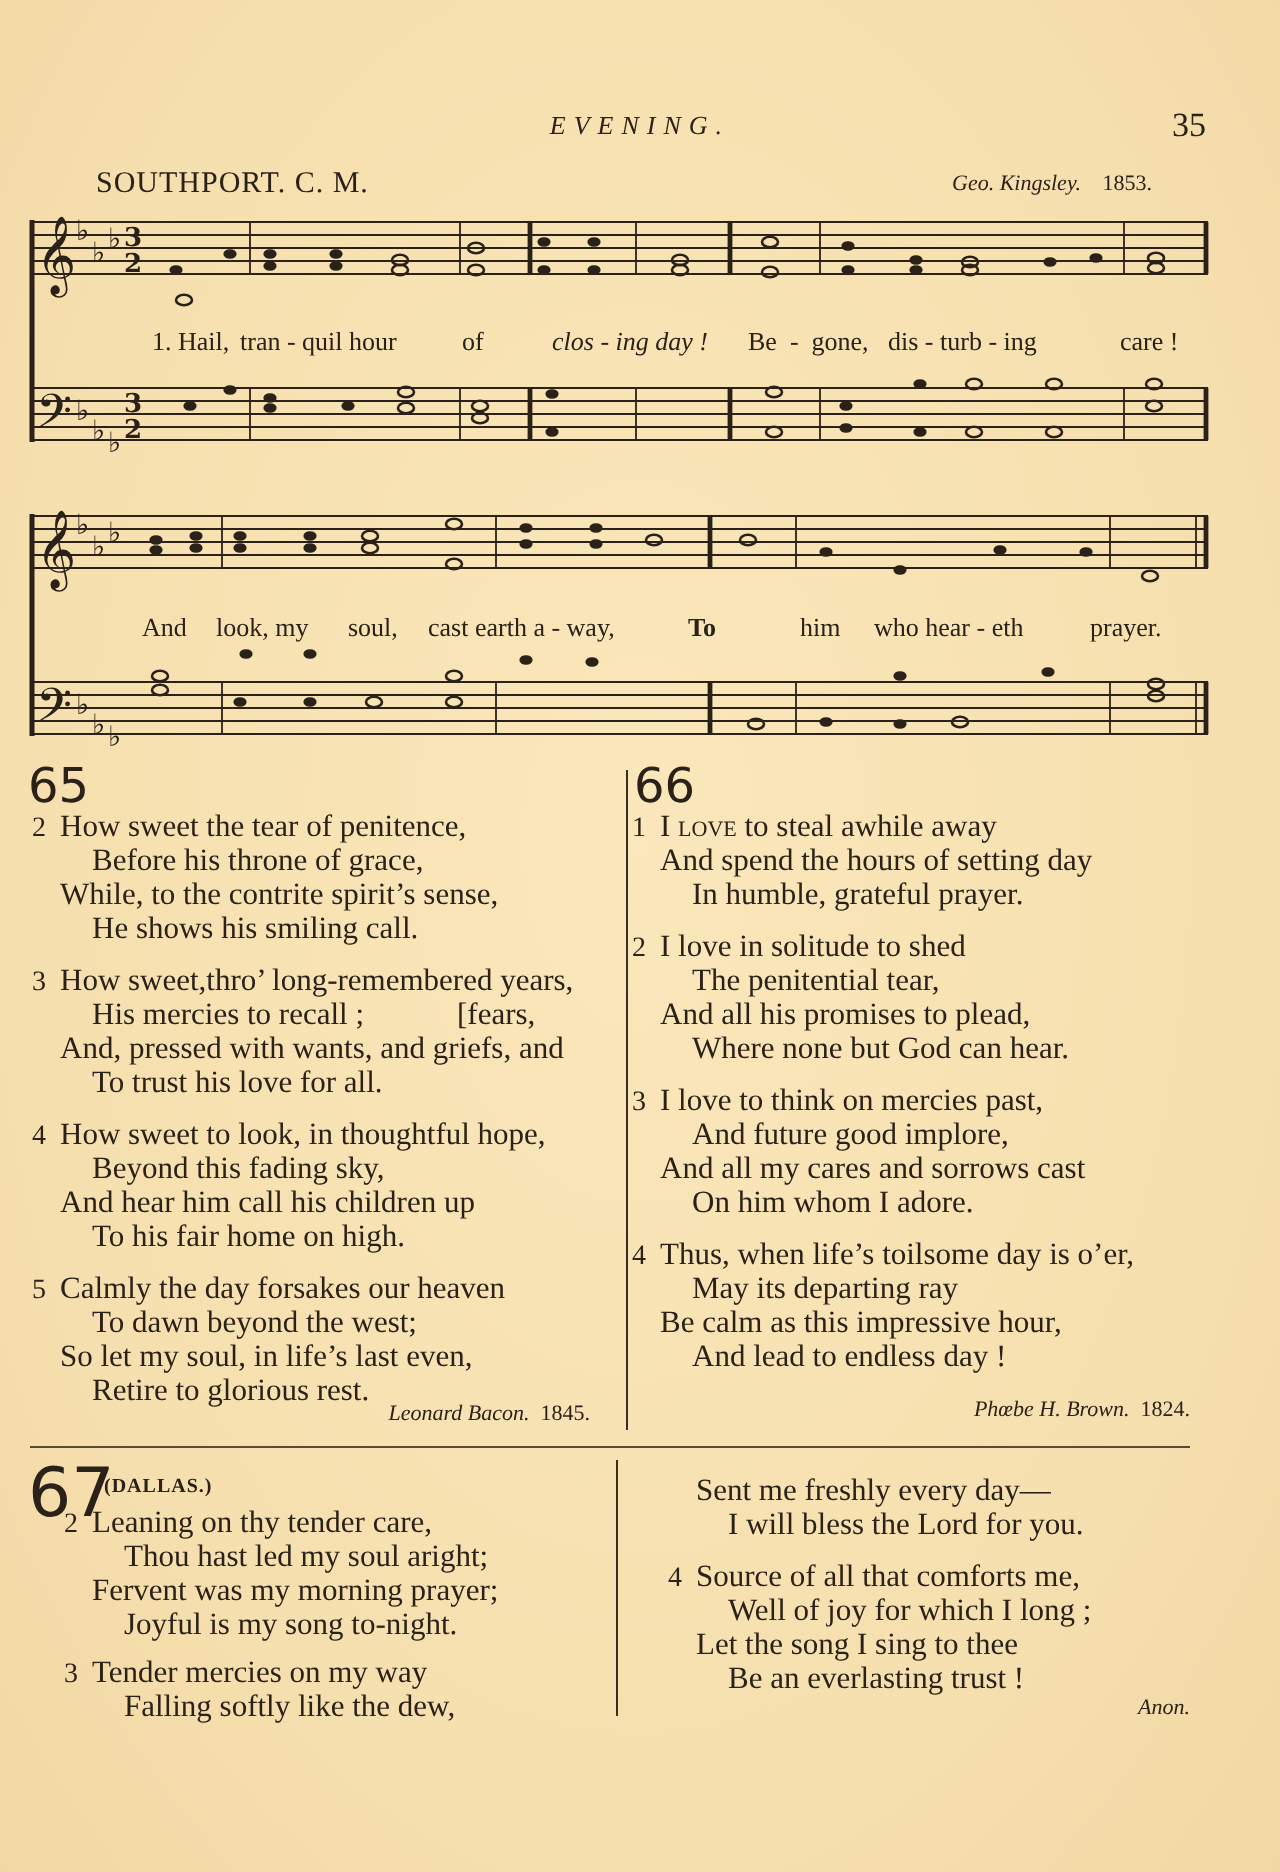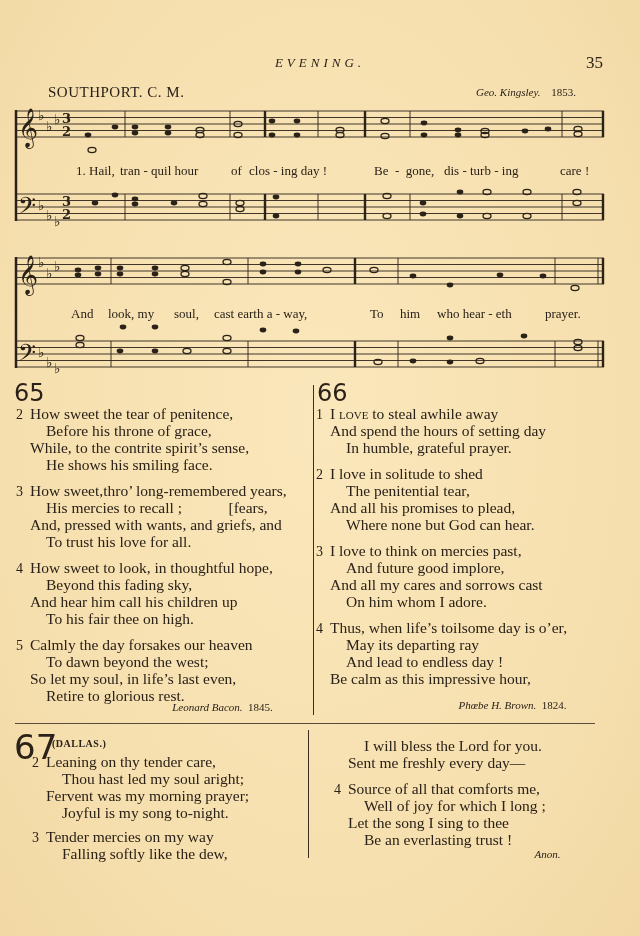--- a/index.html
+++ b/index.html
@@ -17,21 +17,21 @@
     .composer { top: 86px; left: 476px; font-size: 11px; }
     .composer i { font-style: italic; }
     .lyrics { font-size: 13px; white-space: pre; }
     svg.music { position: absolute; left: 0; top: 0; }
     .hymn-num { font-family: "DejaVu Sans", sans-serif; font-size: 24px; font-weight: normal; }
     .stanza { font-size: 15.5px; line-height: 17px; }
     .line { white-space: nowrap; height: 17px; }
     .vn { display: inline-block; width: 14px; font-size: 14px; text-align: left; }
     .ind { padding-left: 30px; }
     .noind { padding-left: 14px; }
-    .attrib { font-style: italic; font-size: 11px; text-align: center; }
+    .attrib { font-style: italic; font-size: 11px; text-align: right; }
     .attrib .yr { font-style: normal; }
     .divider-v { width: 1px; background: #3a2e22; }
     .divider-h { height: 1px; background: #5a4a38; }
     .smallcaps { font-variant: small-caps; }
     .tune-ref { font-size: 10px; font-variant: small-caps; font-weight: bold; letter-spacing: 0.5px; }
   </style>
 </head>
 <body>
 
 <div class="abs running-head">EVENING.</div>
@@ -242,61 +242,61 @@
     <ellipse cx="480" cy="361" rx="4" ry="2.6"></ellipse>
       <ellipse cx="578" cy="342" rx="4" ry="2.6"></ellipse>
     <ellipse cx="578" cy="348" rx="4" ry="2.6"></ellipse>
   </g>
 </svg>
 
 <div id="lyrics1" class="abs" style="top:163px;left:0;width:564px;height:18px;">
     <span class="abs lyrics" style="left: 76px; top: 0px;">1. Hail,</span>
     <span class="abs lyrics" style="left: 120px; top: 0px;">tran - quil hour</span>
     <span class="abs lyrics" style="left: 231px; top: 0px;">of</span>
-    <span class="abs lyrics" style="left: 249px; top: 0px;">clos - ing day !</span>
+    <span class="abs lyrics" style="left: 276px; top: 0px; font-style: italic;">clos - ing day !</span>
     <span class="abs lyrics" style="left: 374px; top: 0px;">Be  -  gone,</span>
     <span class="abs lyrics" style="left: 444px; top: 0px;">dis - turb - ing</span>
     <span class="abs lyrics" style="left: 560px; top: 0px;">care !</span>
   </div>
 <div id="lyrics2" class="abs" style="top:306px;left:0;width:640px;height:18px;">
     <span class="abs lyrics" style="left: 71px; top: 0px;">And</span>
     <span class="abs lyrics" style="left: 108px; top: 0px;">look, my</span>
     <span class="abs lyrics" style="left: 174px; top: 0px;">soul,</span>
     <span class="abs lyrics" style="left: 214px; top: 0px;">cast earth a - way,</span>
-    <span class="abs lyrics" style="left: 370px; top: 0px;">To</span>
+    <span class="abs lyrics" style="left: 344px; top: 0px; font-weight: bold;">To</span>
     <span class="abs lyrics" style="left: 400px; top: 0px;">him</span>
     <span class="abs lyrics" style="left: 437px; top: 0px;">who hear - eth</span>
     <span class="abs lyrics" style="left: 545px; top: 0px;">prayer.</span>
   </div>
 
 <div class="abs divider-v" style="left:313px;top:385px;height:330px;"></div>
 <div class="abs divider-h" style="left:15px;top:723px;width:580px;"></div>
 <div class="abs divider-v" style="left:308px;top:730px;height:128px;"></div>
 
 <div class="abs hymn-num" style="top:379px;left:14px;">65</div>
 <div class="abs stanza" style="top:405px;left:16px;width:296px;">
   <div>
     <div class="line"><span class="vn">2</span><span>How sweet the tear of penitence,</span></div>
     <div class="line ind">Before his throne of grace,</div>
     <div class="line noind">While, to the contrite spirit’s sense,</div>
-    <div class="line ind">He shows his smiling face.</div>
+    <div class="line ind">He shows his smiling call.</div>
   </div>
   <div style="height:9px"></div>
   <div>
     <div class="line"><span class="vn">3</span><span>How sweet,thro’ long-remembered years,</span></div>
     <div class="line ind" style="white-space:pre;">His mercies to recall ;            [fears,</div>
     <div class="line noind">And, pressed with wants, and griefs, and</div>
     <div class="line ind">To trust his love for all.</div>
   </div>
   <div style="height:9px"></div>
   <div>
     <div class="line"><span class="vn">4</span><span>How sweet to look, in thoughtful hope,</span></div>
     <div class="line ind">Beyond this fading sky,</div>
     <div class="line noind">And hear him call his children up</div>
-    <div class="line ind">To his fair thee on high.</div>
+    <div class="line ind">To his fair home on high.</div>
   </div>
   <div style="height:9px"></div>
   <div>
     <div class="line"><span class="vn">5</span><span>Calmly the day forsakes our heaven</span></div>
     <div class="line ind">To dawn beyond the west;</div>
     <div class="line noind">So let my soul, in life’s last even,</div>
     <div class="line ind">Retire to glorious rest.</div>
   </div>
 </div>
 <div class="abs attrib" style="top:701px;left:150px;width:145px;">
@@ -321,22 +321,22 @@
   <div>
     <div class="line"><span class="vn">3</span><span>I love to think on mercies past,</span></div>
     <div class="line ind">And future good implore,</div>
     <div class="line noind">And all my cares and sorrows cast</div>
     <div class="line ind">On him whom I adore.</div>
   </div>
   <div style="height:9px"></div>
   <div>
     <div class="line"><span class="vn">4</span><span>Thus, when life’s toilsome day is o’er,</span></div>
     <div class="line ind">May its departing ray</div>
+    <div class="line noind">Be calm as this impressive hour,</div>
     <div class="line ind">And lead to endless day !</div>
-    <div class="line noind">Be calm as this impressive hour,</div>
   </div>
 </div>
 <div class="abs attrib" style="top:699px;left:430px;width:165px;">
   <span>Phœbe H. Brown.</span>&nbsp;&nbsp;<span class="yr">1824.</span>
 </div>
 
 <div class="abs hymn-num" style="top:727px;left:14px;font-size:34px;">67</div>
 <div class="abs tune-ref" style="top:738px;left:52px;">(DALLAS.)</div>
 <div class="abs stanza" style="top:753px;left:32px;width:275px;">
   <div>
@@ -345,22 +345,22 @@
     <div class="line noind">Fervent was my morning prayer;</div>
     <div class="line ind">Joyful is my song to-night.</div>
   </div>
   <div style="height:7px"></div>
   <div>
     <div class="line"><span class="vn">3</span><span>Tender mercies on my way</span></div>
     <div class="line ind">Falling softly like the dew,</div>
   </div>
 </div>
 <div class="abs stanza" style="top:737px;left:334px;width:280px;">
+  <div class="line noind">Sent me freshly every day—</div>
   <div class="line ind">I will bless the Lord for you.</div>
-  <div class="line noind">Sent me freshly every day—</div>
   <div style="height:9px"></div>
   <div>
     <div class="line"><span class="vn">4</span><span>Source of all that comforts me,</span></div>
     <div class="line ind">Well of joy for which I long ;</div>
     <div class="line noind">Let the song I sing to thee</div>
     <div class="line ind">Be an everlasting trust !</div>
   </div>
 </div>
 <div class="abs attrib" style="top:848px;left:500px;width:95px;">Anon.</div>
 

